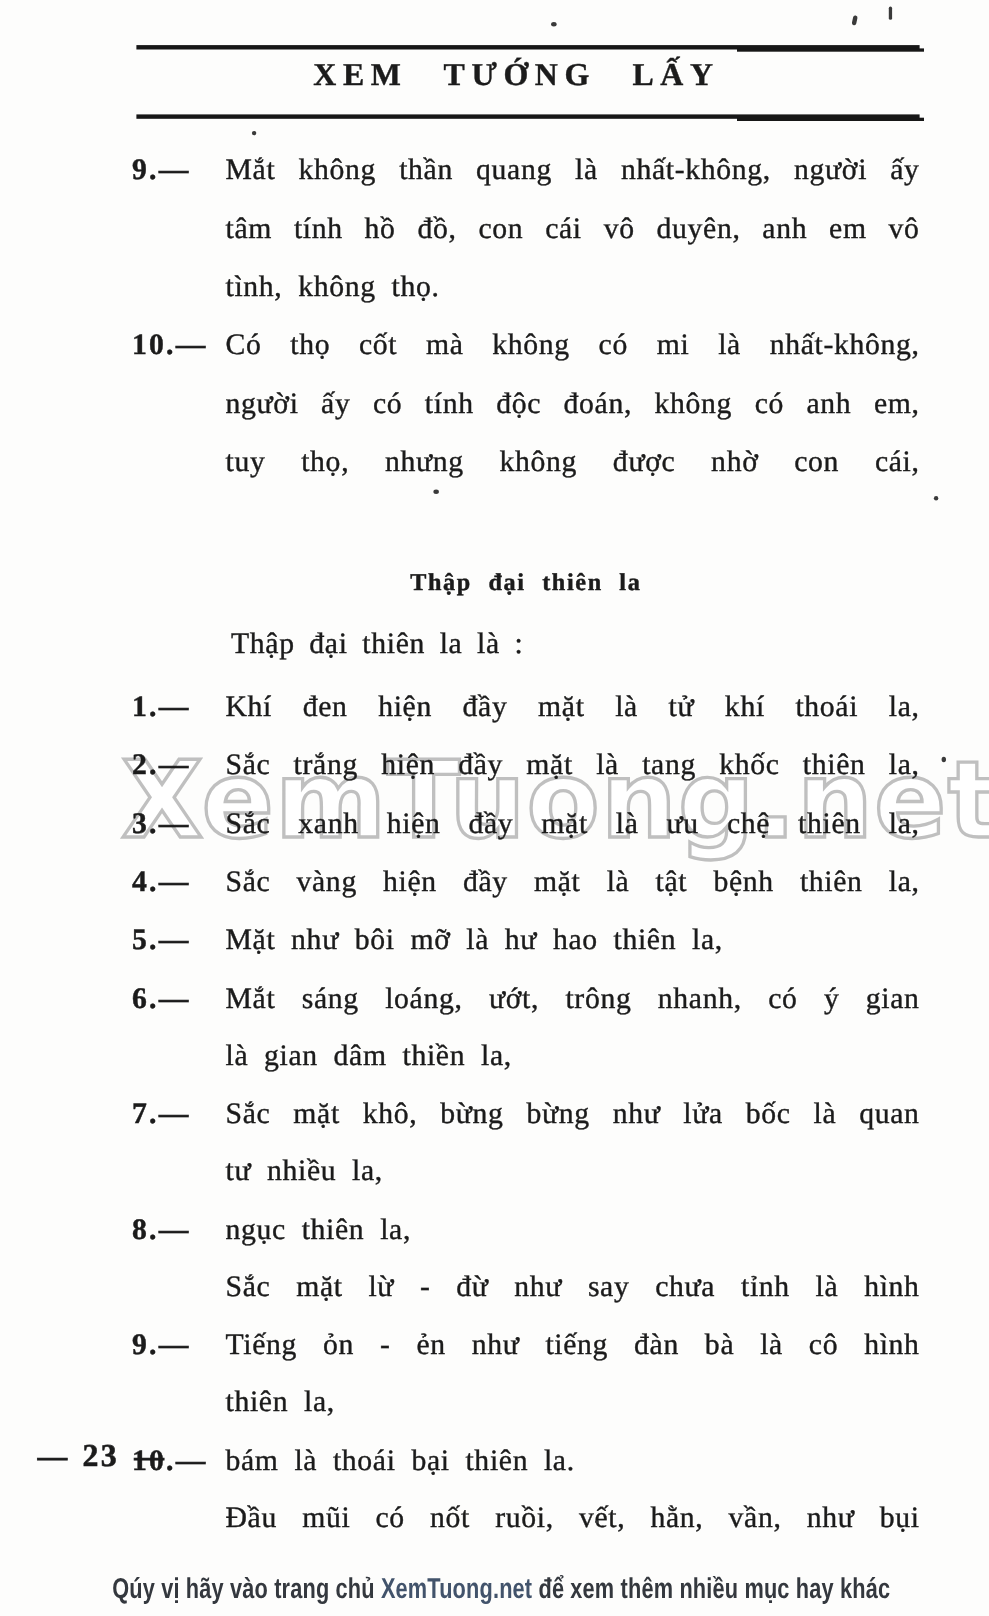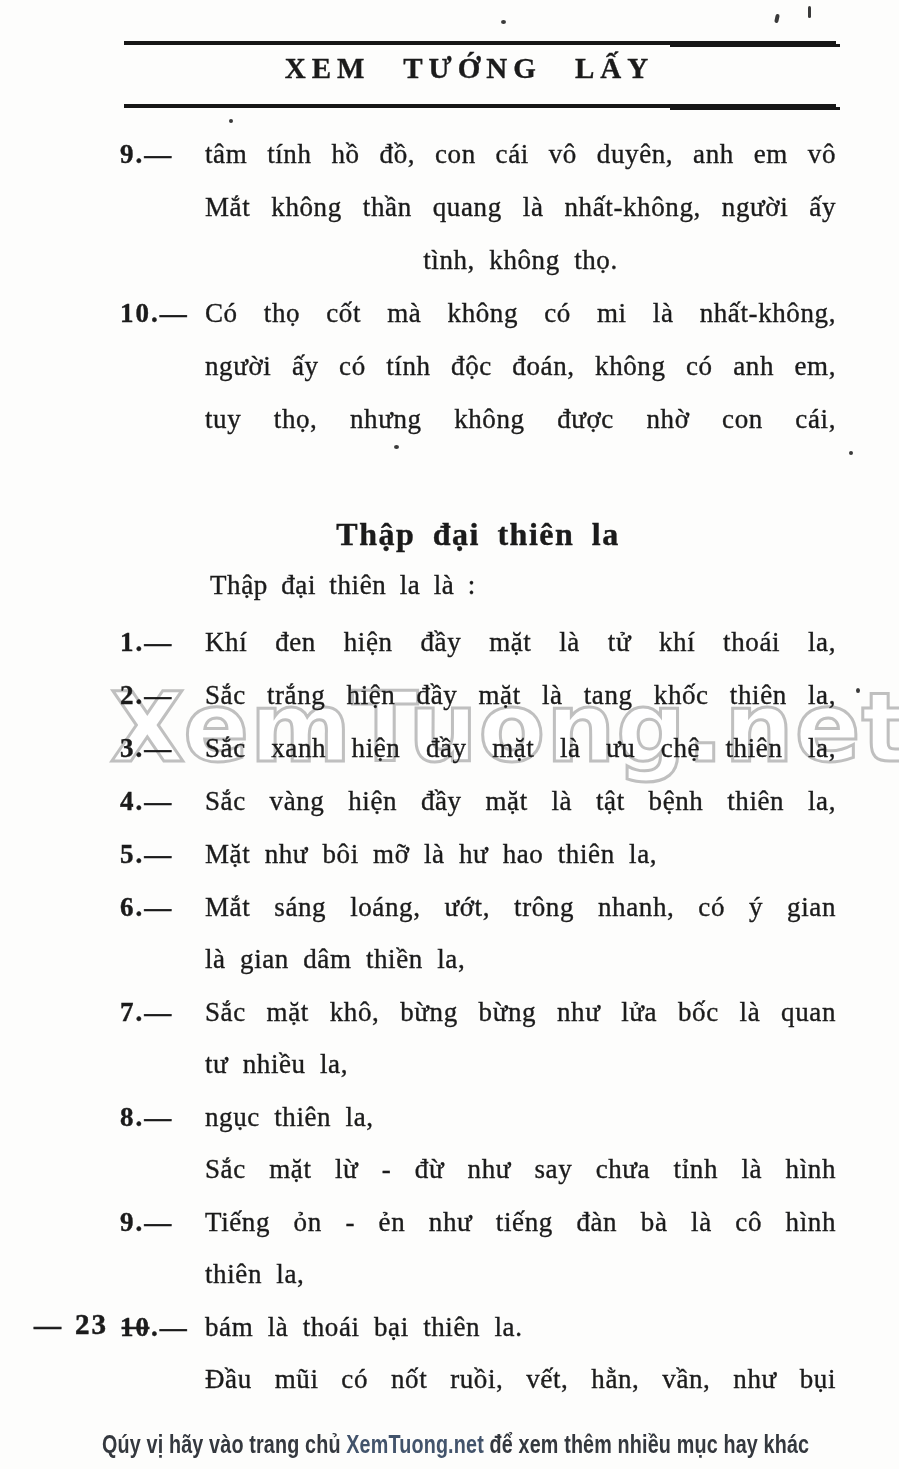--- a/index.html
+++ b/index.html
@@ -35,27 +35,27 @@
   .num {
     position:absolute; left:0; top:0; font-weight:bold; font-size:27px;
     line-height:inherit; letter-spacing:2px; -webkit-text-stroke:0.4px #1b1b1b;
   }
   .intro .num { line-height:53px; }
   .main-list .num { line-height:52px; }
   .line {
     font-size:27px; letter-spacing:0.6px; word-spacing:7px;
     -webkit-text-stroke:0.35px #1b1b1b;
   }
-  .intro .line { line-height:53px;text-align:center; }
+  .intro .line { line-height:53px; }
   .main-list .line { line-height:52px; }
   .line.fill { text-align:justify; text-align-last:justify; }
 
   .section-heading {
     position:absolute; top:516px; left:100px; width:716px; text-align:center;
-    font-size:32px; font-weight:bold; letter-spacing:1.5px; word-spacing:8px;
+    font-size:22px; font-weight:bold; letter-spacing:1.5px; word-spacing:8px;
     -webkit-text-stroke:0.4px #1b1b1b; z-index:2;
   }
   .section-lead {
     position:absolute; top:570px; left:190px;
     font-size:27px; letter-spacing:0.6px; word-spacing:6px;
     -webkit-text-stroke:0.35px #1b1b1b; z-index:2;
   }
 
   
   .watermark {
@@ -101,22 +101,22 @@
 
 <div class="page">
 
   <div class="rule rule-top"></div>
   <div class="header-title">XEM TƯỚNG LẤY</div>
   <div class="rule rule-bottom"></div>
 
   <div class="content intro layer">
     <div class="item">
       <span class="num">9.—</span>
+      <div class="line fill">Mắt không thần quang là nhất-không, người ấy</div>
       <div class="line fill">tâm tính hồ đồ, con cái vô duyên, anh em vô</div>
-      <div class="line fill">Mắt không thần quang là nhất-không, người ấy</div>
       <div class="line">tình, không thọ.</div>
     </div>
     <div class="item">
       <span class="num">10.—</span>
       <div class="line fill">Có thọ cốt mà không có mi là nhất-không,</div>
       <div class="line fill">người ấy có tính độc đoán, không có anh em,</div>
       <div class="line fill">tuy thọ, nhưng không được nhờ con cái,</div>
     </div>
   </div>
 

